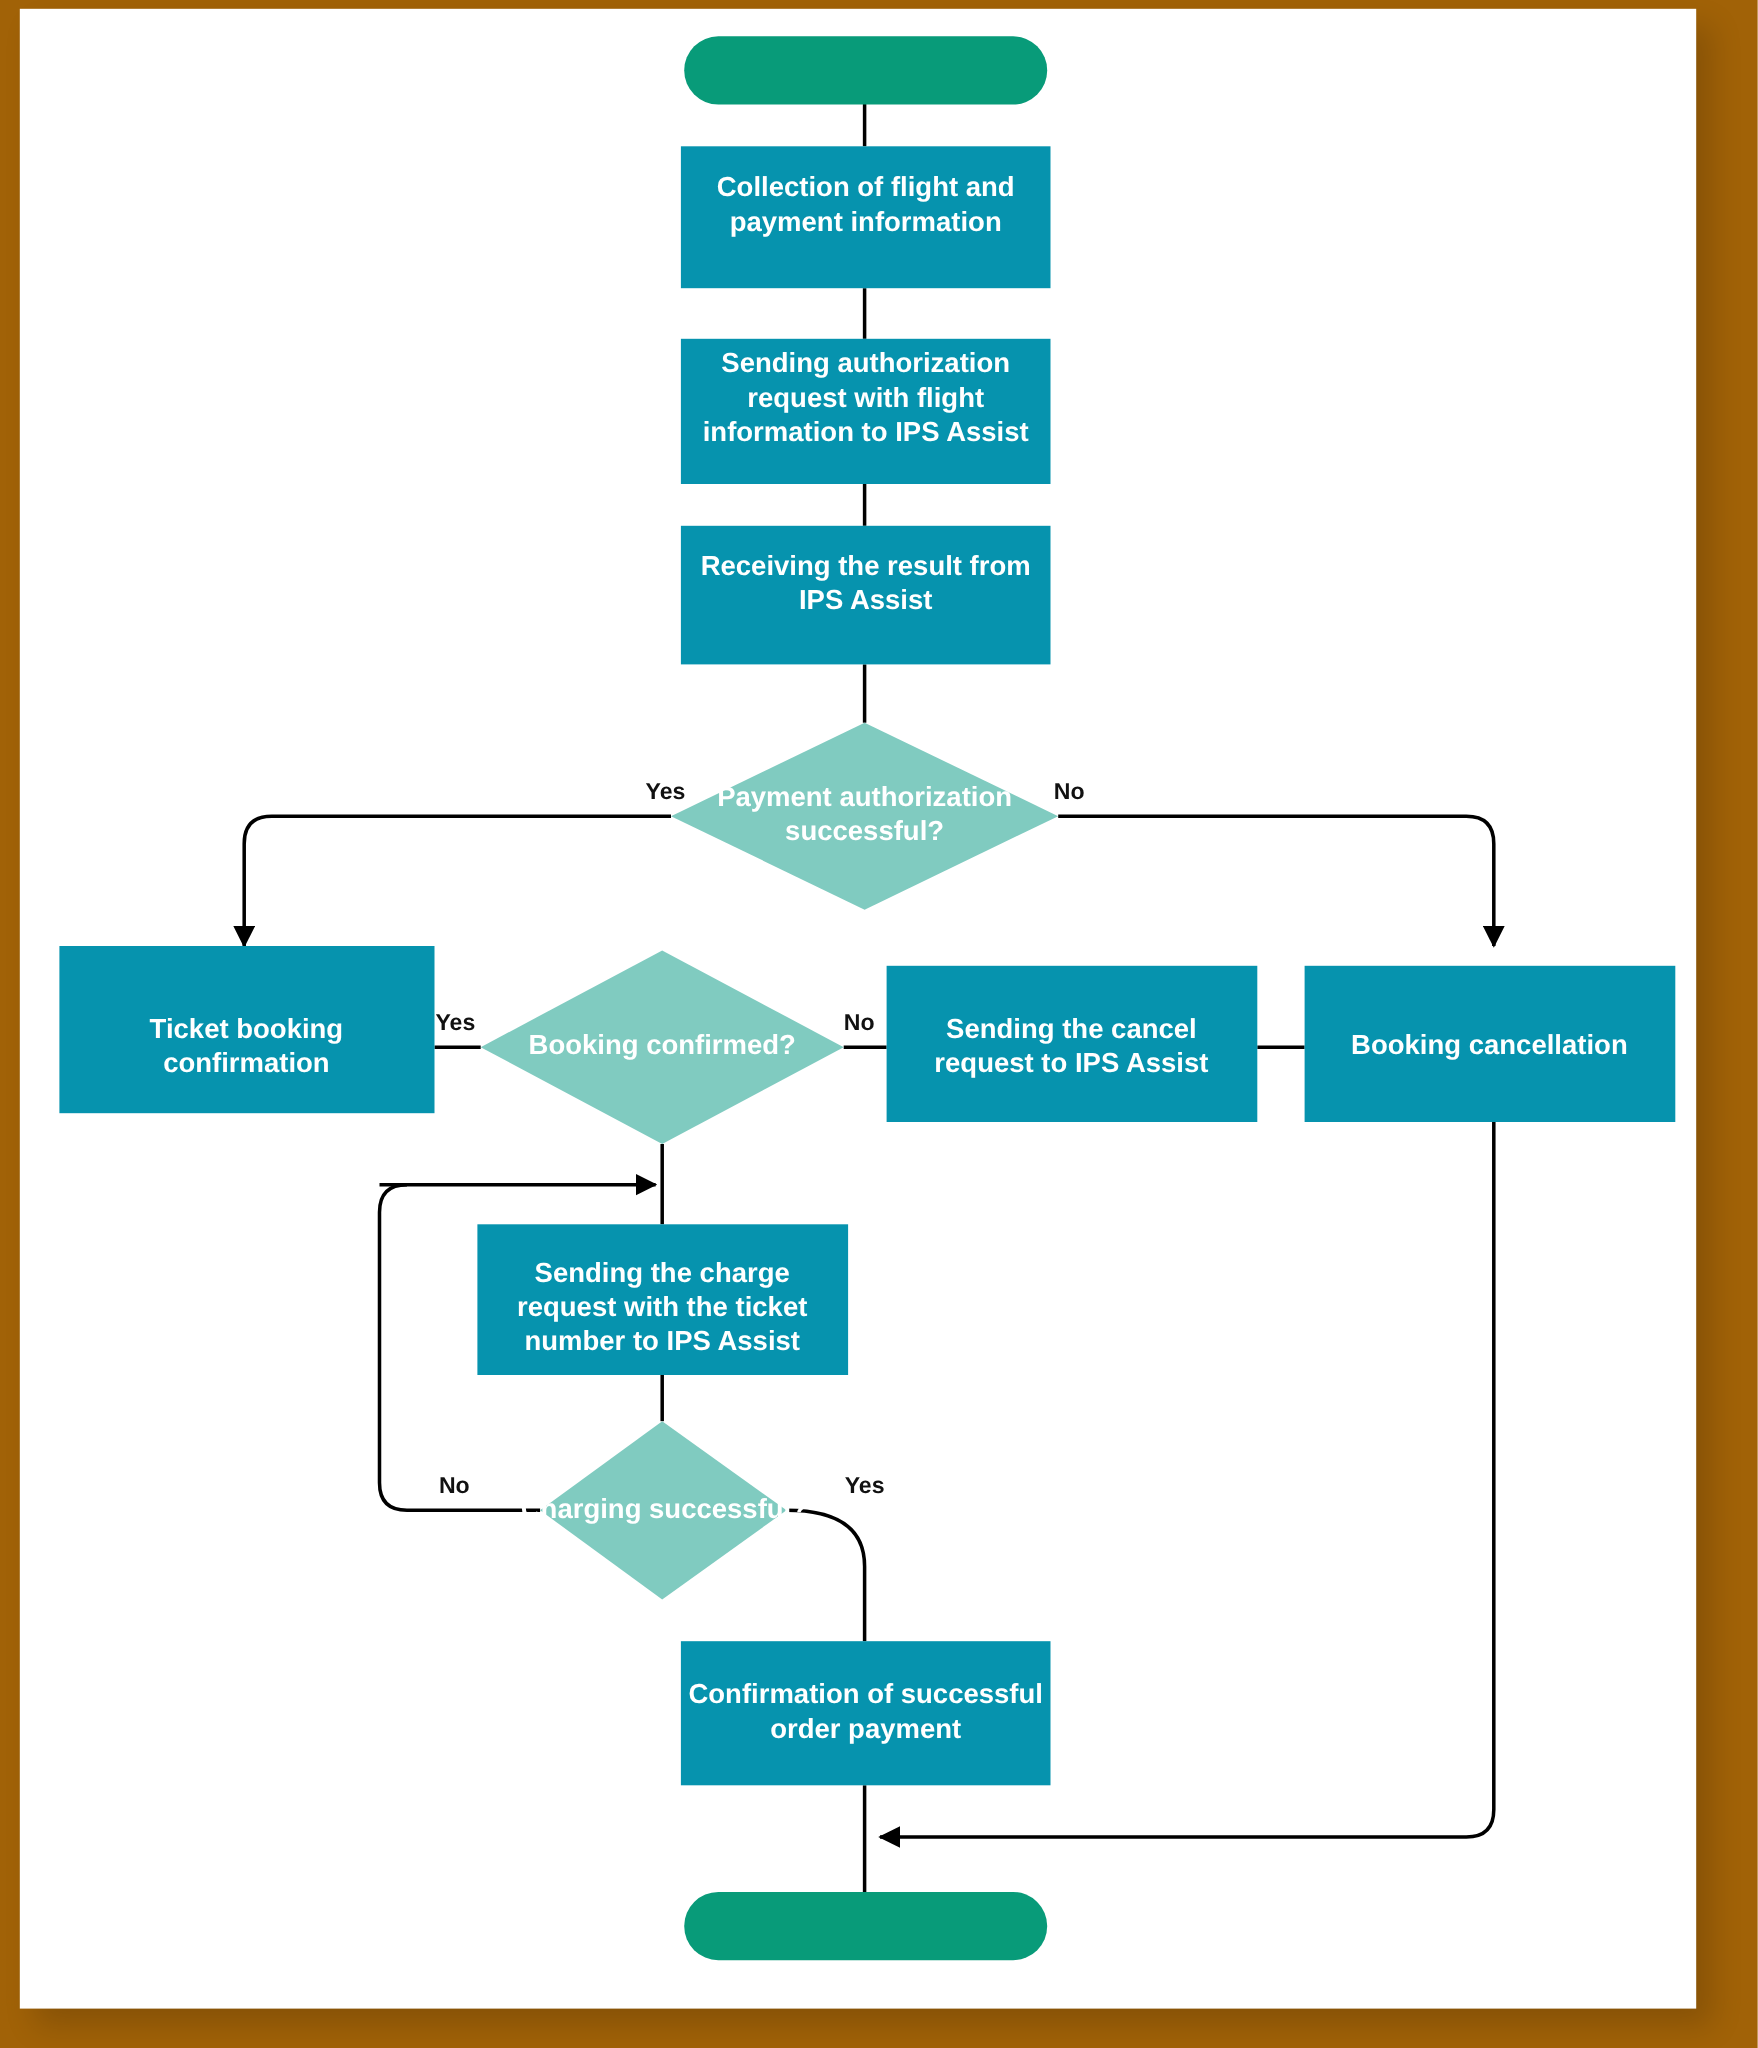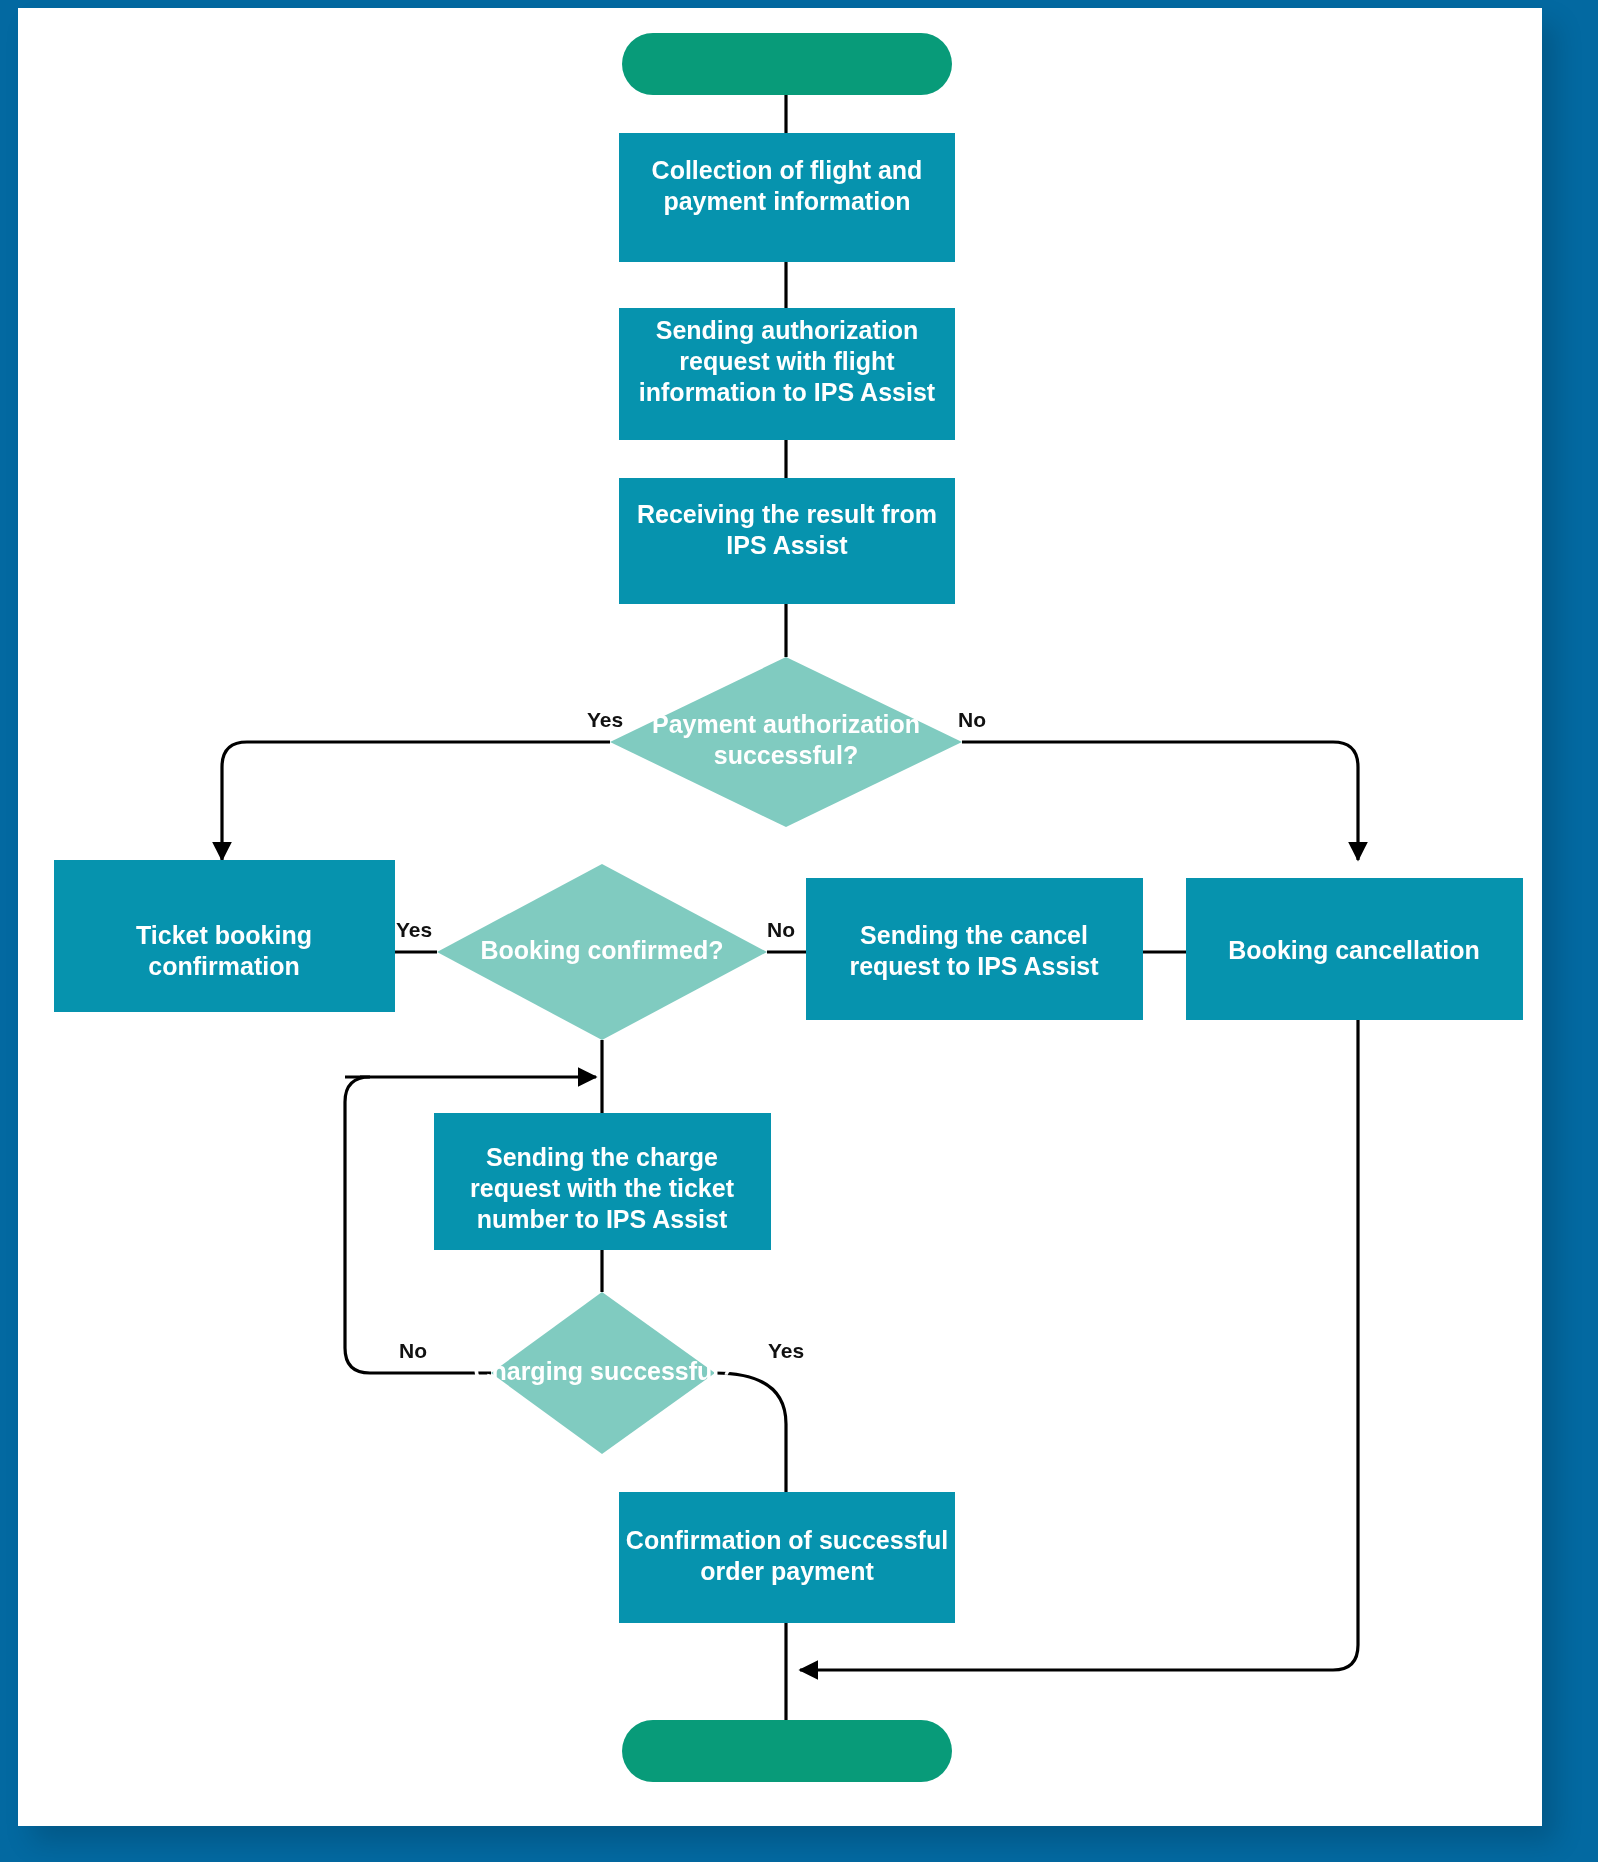--- a/index.html
+++ b/index.html
@@ -5,21 +5,21 @@
   html, body {
     margin: 0;
     padding: 0;
     background: #ffffff;
     font-family: "Liberation Sans", sans-serif;
   }
   #stage {
     position: relative;
     width: 1598px;
     height: 1862px;
-    background: #0369a1;
+    background: #a16207;
     overflow: hidden;
   }
   #card {
     position: absolute;
     left: 18px;
     top: 8px;
     width: 1524px;
     height: 1818px;
     background: #ffffff;
     box-shadow: 14px 16px 26px rgba(0,0,0,0.16);

